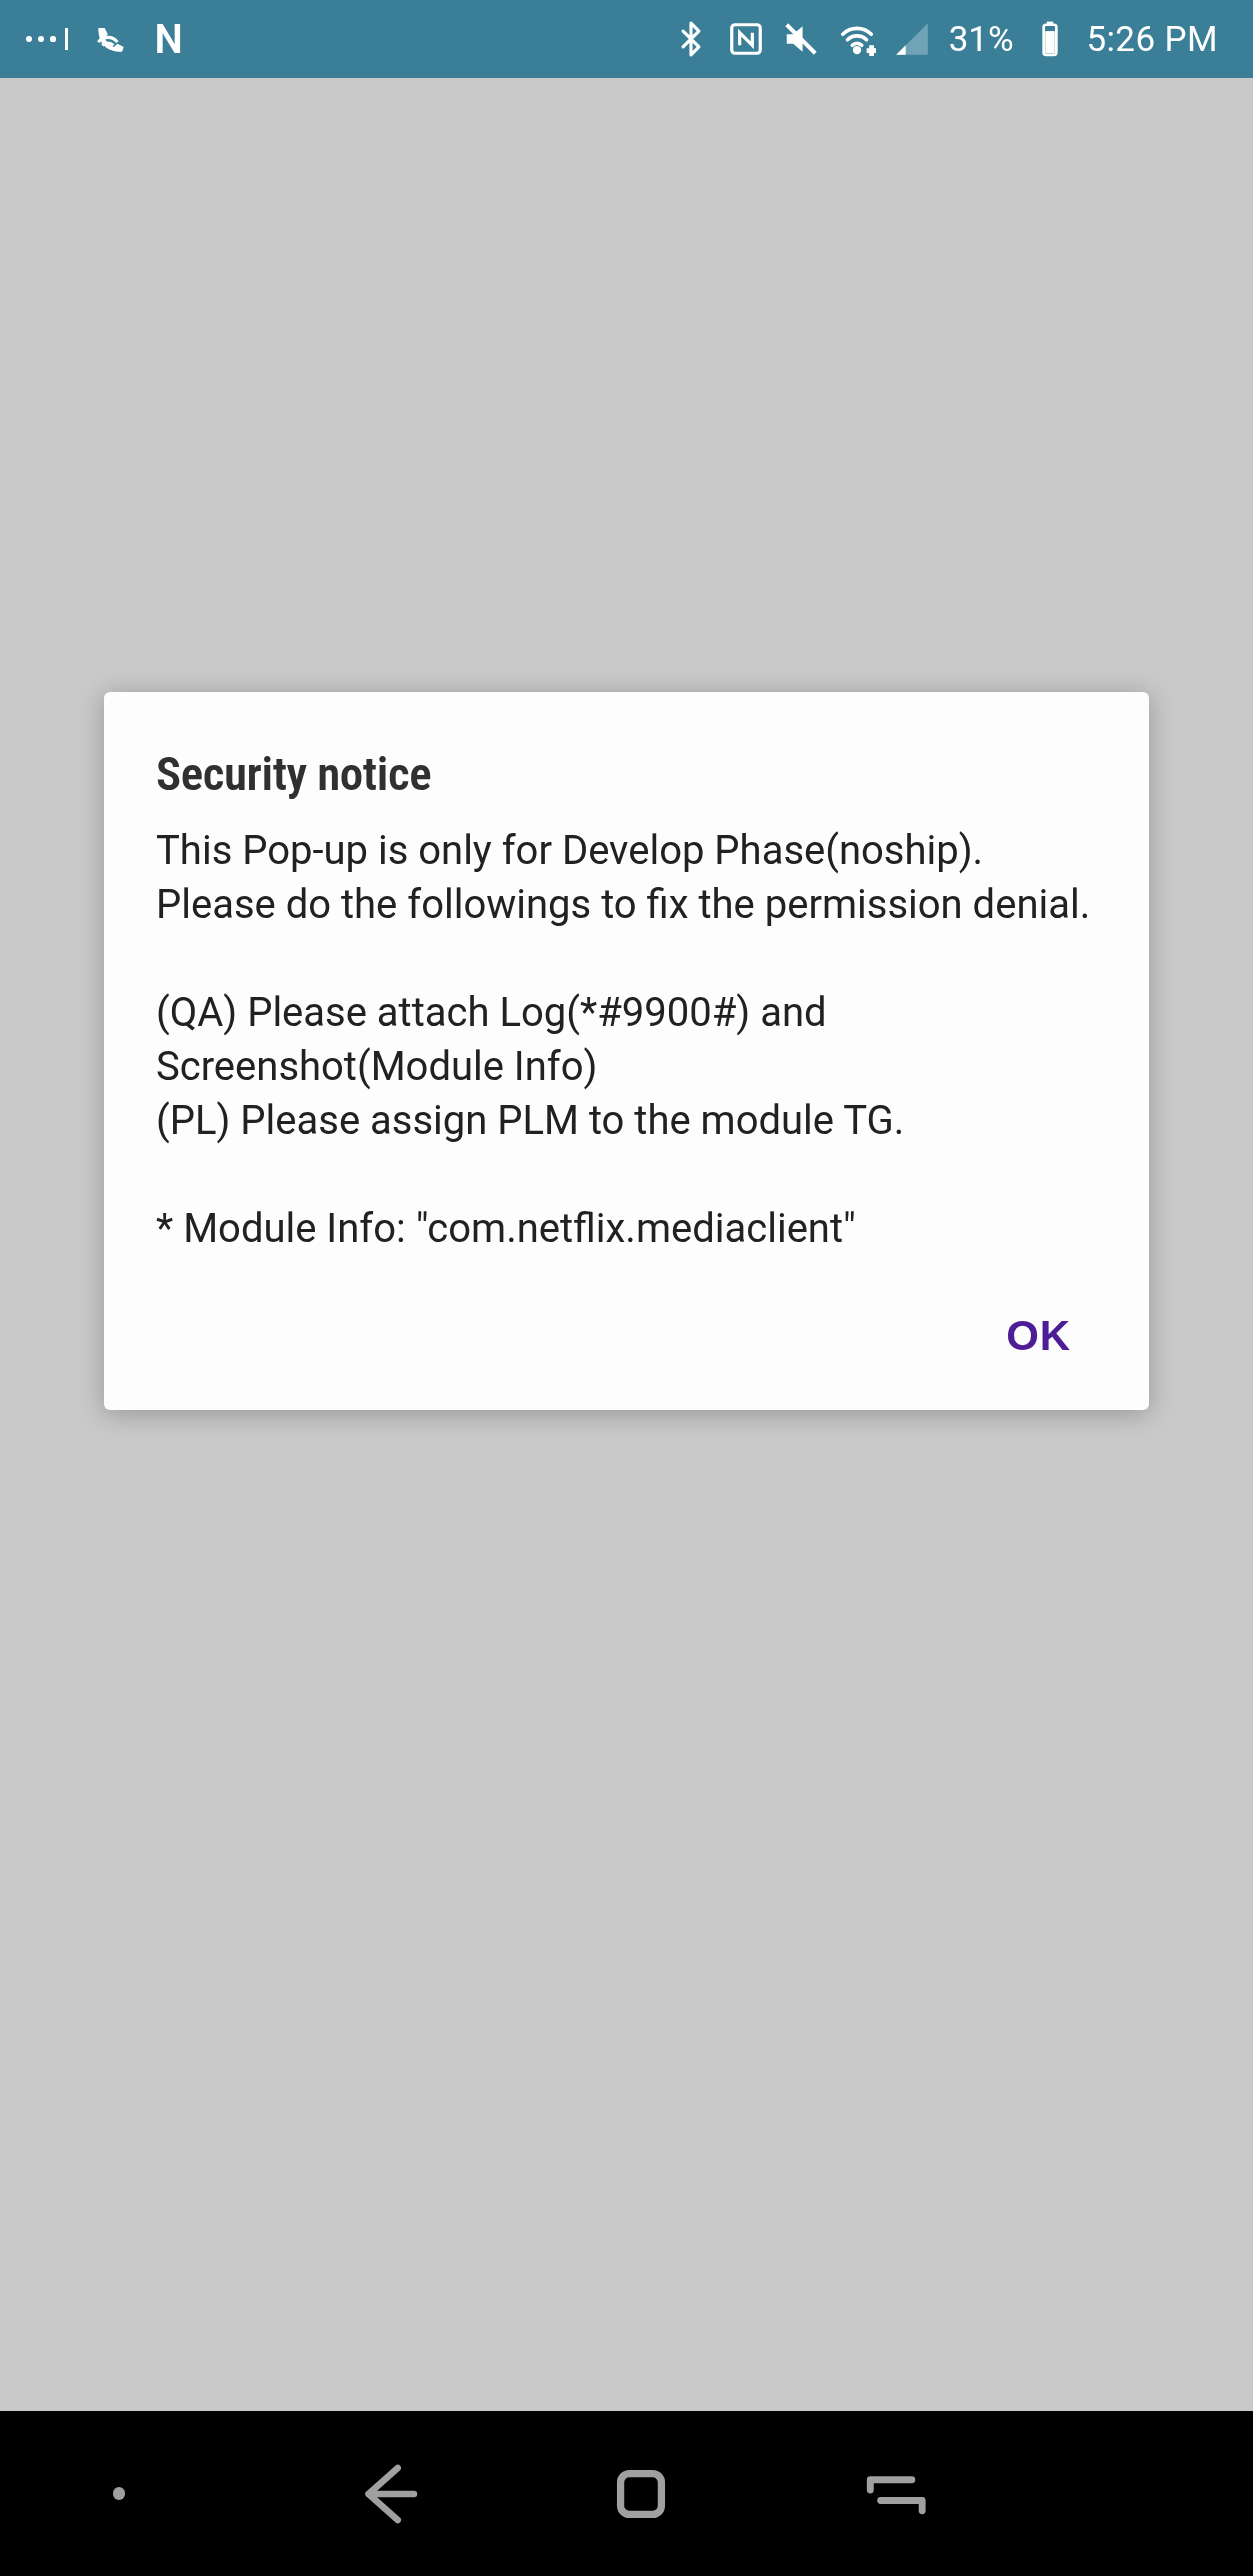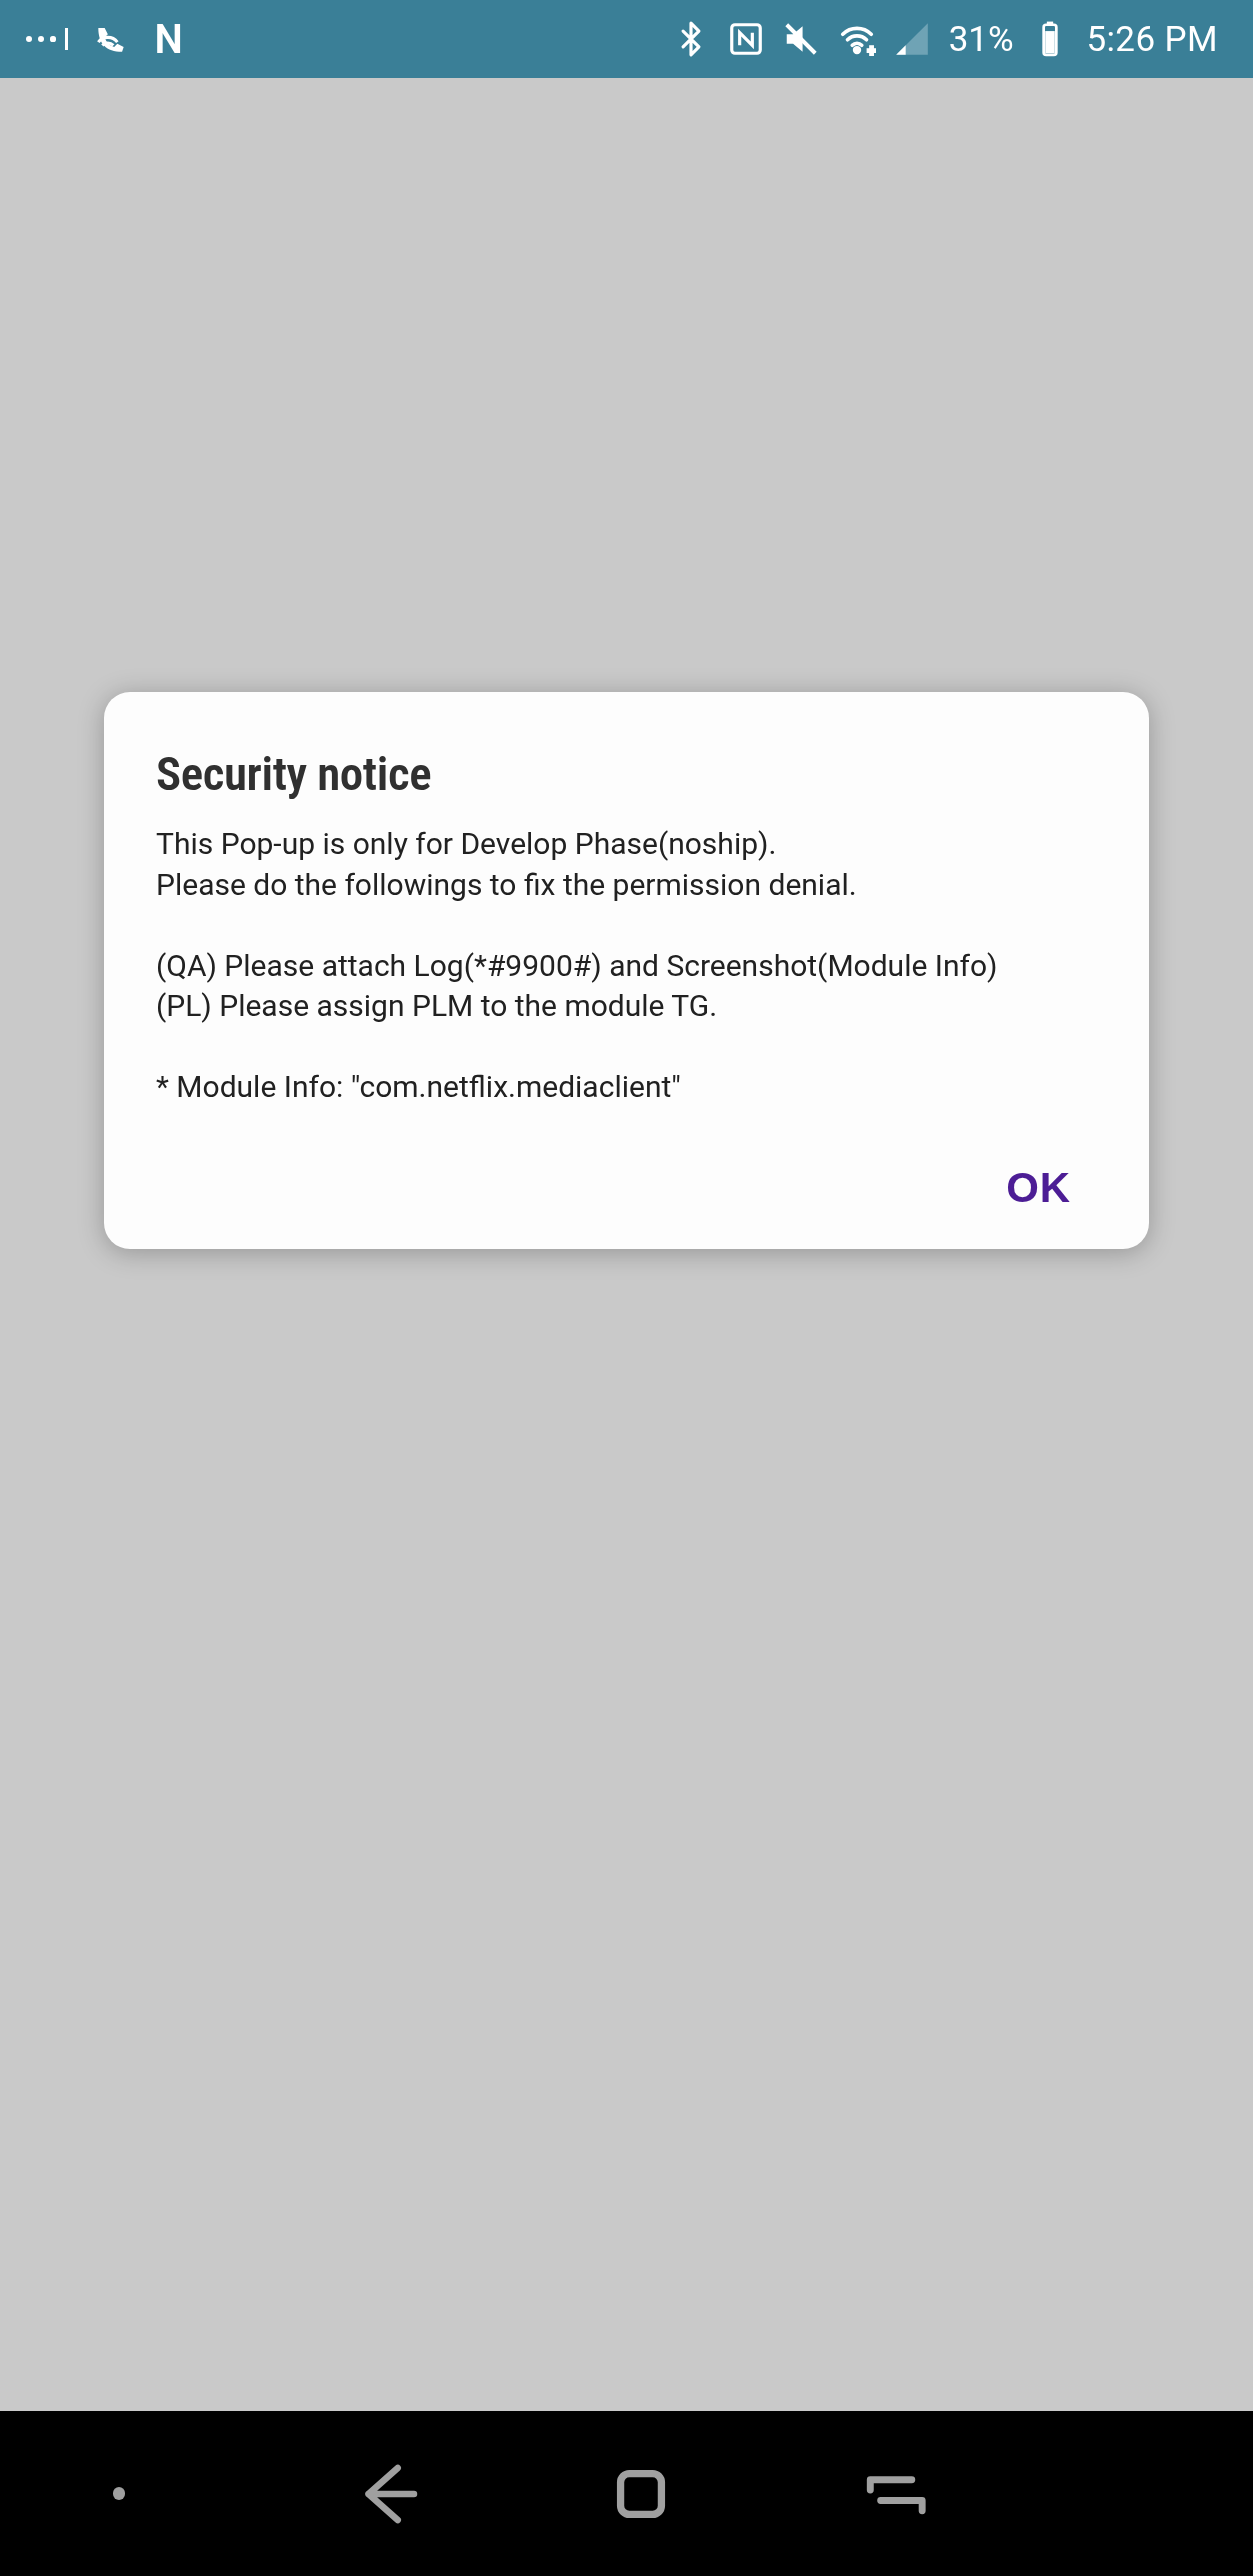--- a/index.html
+++ b/index.html
@@ -43,34 +43,34 @@
   .signal-icon svg,.batt-icon svg{width:38px;height:38px;display:block;}
 
   .time-label{font-size:37px;letter-spacing:0.4px;}
 
   
   .dialog{
     position:absolute;
     left:104px; right:104px;
     top:692px;
     background:#fdfdfd;
-    border-radius:26px;
+    border-radius:6px;
     box-shadow:0 3.5px 26px rgba(0,0,0,0.25);
-    padding:54px 52px 16px 52px;
+    padding:54px 52px 29px 52px;
   }
   .dialog-title{
     font-size:47px;
     font-weight:600;
     color:#303030;
     margin-bottom:22.6px;
     font-family:"Roboto Condensed",Roboto,Arial,sans-serif;
     letter-spacing:-0.4px;
   }
   .dialog-body{
-    font-size:30px;
+    font-size:40px;
     line-height:1.35;
     color:#212121;
     white-space:pre-line;
     margin-top:23px;
   }
   .dialog-actions{
     display:flex;
     justify-content:flex-end;
     margin-top:35px;
   }

